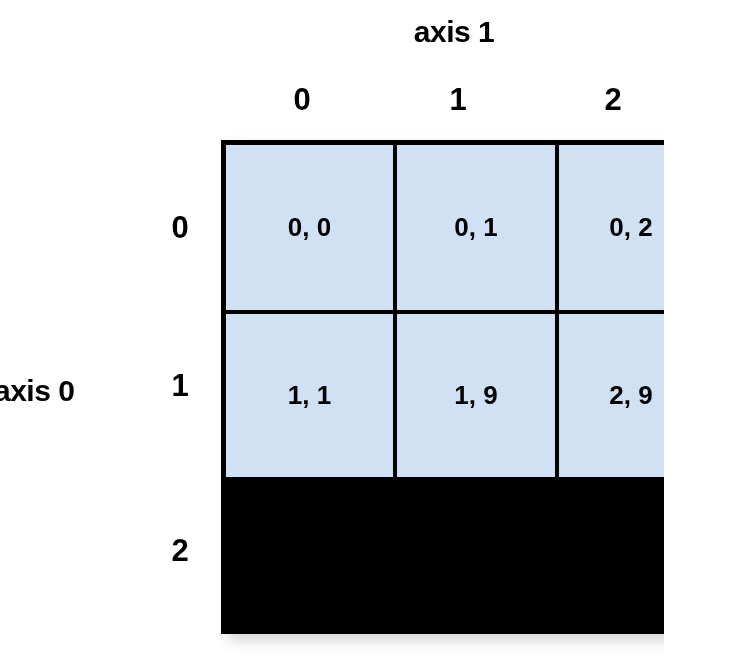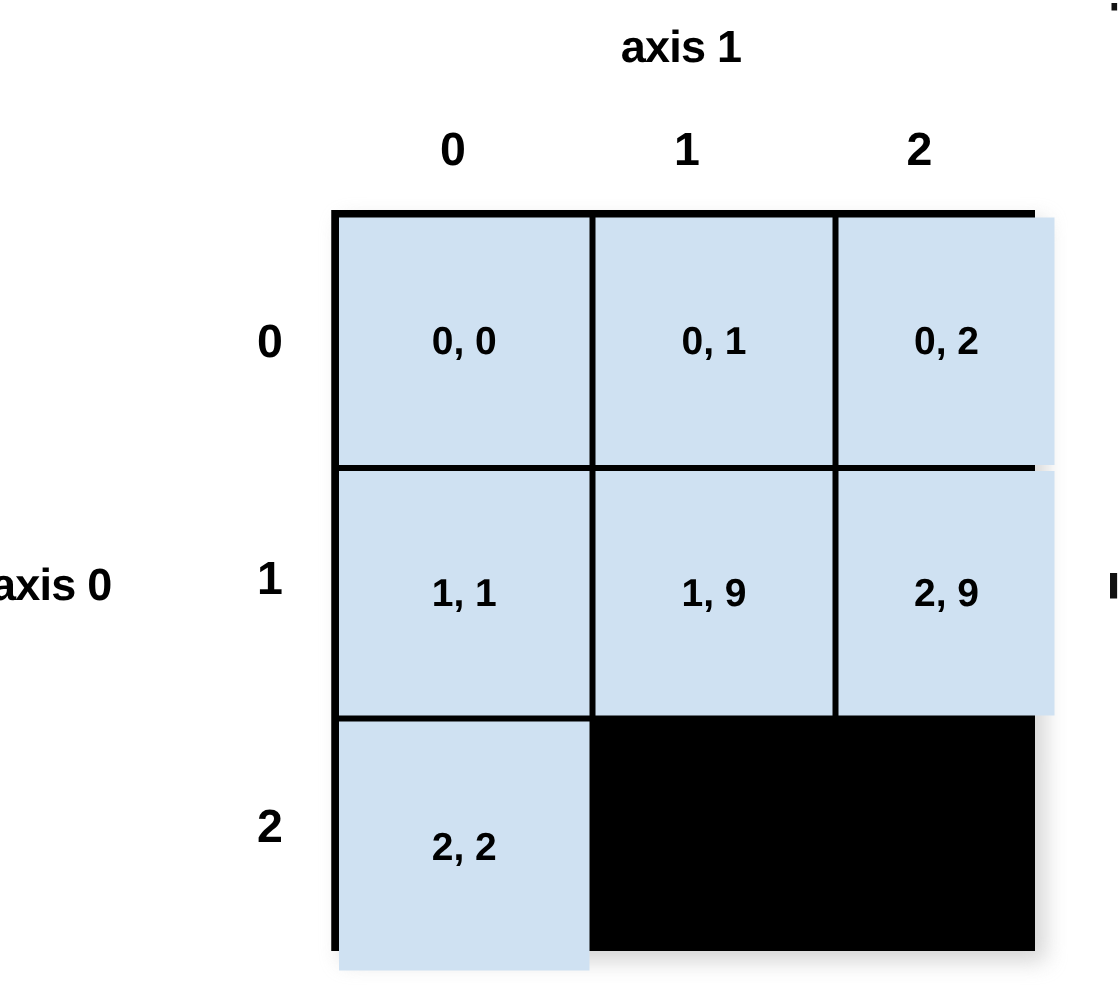--- a/index.html
+++ b/index.html
@@ -2,21 +2,21 @@
 <html><head>
 <meta charset="utf-8">
 <style>
   html, body {
     margin: 0;
     padding: 0;
     background: #ffffff;
   }
   #canvas {
     position: relative;
-    width: 745px;
+    width: 664px;
     height: 663px;
     background: #ffffff;
     overflow: hidden;
     font-family: "Liberation Sans", "DejaVu Sans", sans-serif;
     -webkit-font-smoothing: antialiased;
   }
 
   
   .axis-title {
     position: absolute;
@@ -136,19 +136,18 @@
 
   <div id="grid-shadow"></div>
 
   <div id="grid">
     <div class="cell">0, 0</div>
     <div class="cell">0, 1</div>
     <div class="cell">0, 2</div>
     <div class="cell">1, 1</div>
     <div class="cell">1, 9</div>
     <div class="cell">2, 9</div>
-    <div class="cell">2, 2</div>
   </div>
 
   <div class="edge-fragment" id="edge-fragment-right"></div>
   <div class="edge-fragment" id="edge-fragment-topright"></div>
 
 </div>
 
 </body></html>

